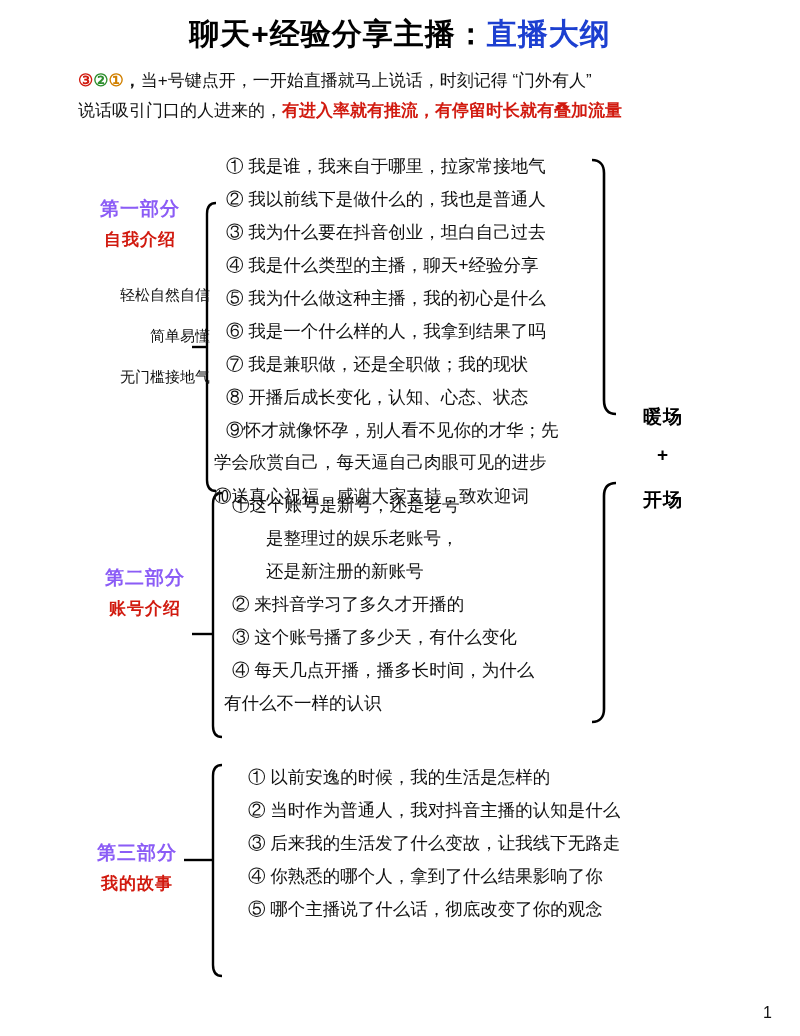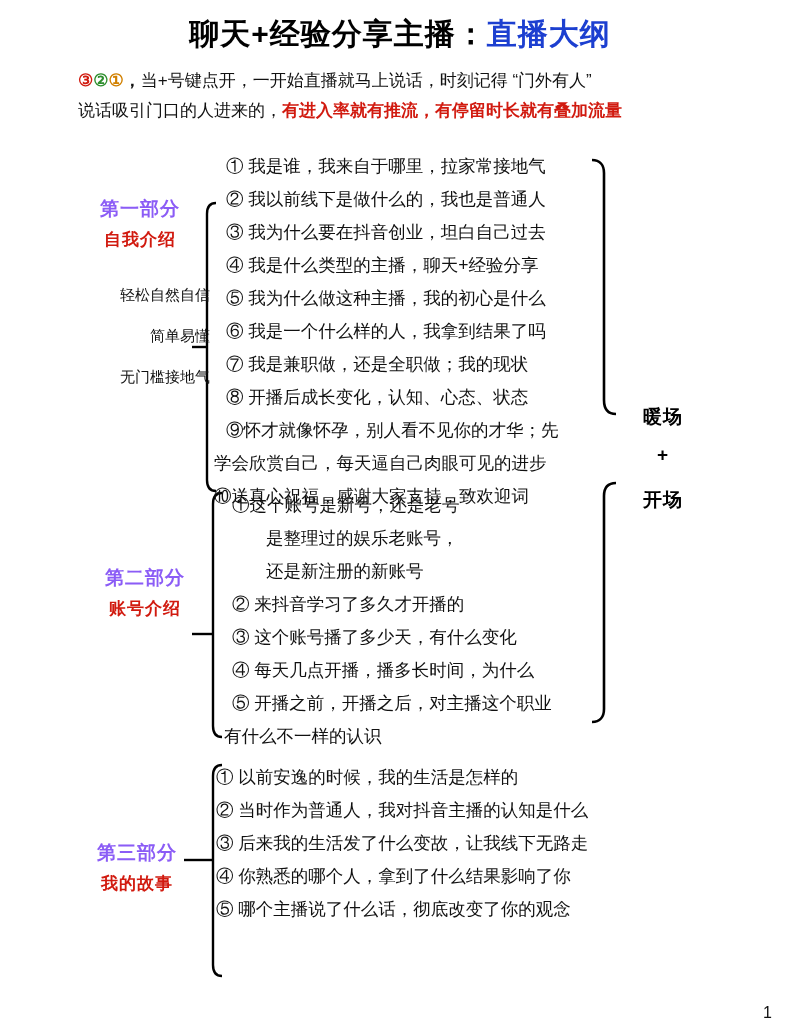--- a/index.html
+++ b/index.html
@@ -164,46 +164,45 @@
   <div class="items" style="left: 226px; top: 150px;">
     <div class="it">① 我是谁，我来自于哪里，拉家常接地气</div>
     <div class="it">② 我以前线下是做什么的，我也是普通人</div>
     <div class="it">③ 我为什么要在抖音创业，坦白自己过去</div>
     <div class="it">④ 我是什么类型的主播，聊天+经验分享</div>
     <div class="it">⑤ 我为什么做这种主播，我的初心是什么</div>
     <div class="it">⑥ 我是一个什么样的人，我拿到结果了吗</div>
     <div class="it">⑦ 我是兼职做，还是全职做；我的现状</div>
     <div class="it">⑧ 开播后成长变化，认知、心态、状态</div>
     <div class="it">⑨怀才就像怀孕，别人看不见你的才华；先</div>
-    <div class="it" style="margin-left:-12px;">学会欣赏自己，每天逼自己肉眼可见的进步</div>
+    <div class="it" style="margin-left:-12px;font-family:Liberation Mono, monospace;">学会欣赏自己，每天逼自己肉眼可见的进步</div>
     <div class="it" style="margin-left:-12px;">⑩送真心祝福，感谢大家支持，致欢迎词</div>
   </div>
 
   <div class="sec-label" style="left: 70px; top: 565px; width: 150px;">
     <div class="sec-title">第二部分</div>
     <div class="sec-sub">账号介绍</div>
   </div>
 
   <div class="items" style="left: 232px; top: 489px;">
     <div class="it">①这个账号是新号，还是老号</div>
     <div class="it indent1">是整理过的娱乐老账号，</div>
     <div class="it indent1">还是新注册的新账号</div>
     <div class="it">② 来抖音学习了多久才开播的</div>
     <div class="it">③ 这个账号播了多少天，有什么变化</div>
     <div class="it">④ 每天几点开播，播多长时间，为什么</div>
-    <div class="it">⑤ 开播之前，开播之后，对主播这个职业</div>
     <div class="it" style="margin-left:-8px;">有什么不一样的认识</div>
   </div>
 
   <div class="sec-label" style="left: 62px; top: 840px; width: 150px;">
     <div class="sec-title">第三部分</div>
     <div class="sec-sub">我的故事</div>
   </div>
 
-  <div class="items" style="left: 216px; top: 761px;">
+  <div class="items" style="left: 248px; top: 761px;">
     <div class="it">① 以前安逸的时候，我的生活是怎样的</div>
     <div class="it">② 当时作为普通人，我对抖音主播的认知是什么</div>
     <div class="it">③ 后来我的生活发了什么变故，让我线下无路走</div>
     <div class="it">④ 你熟悉的哪个人，拿到了什么结果影响了你</div>
     <div class="it">⑤ 哪个主播说了什么话，彻底改变了你的观念</div>
   </div>
 
   <div class="right-label" style="left: 620px; top: 404px; width: 86px;">暖场</div>
   <div class="right-label" style="left: 620px; top: 444px; width: 86px;">+</div>
   <div class="right-label" style="left: 620px; top: 487px; width: 86px;">开场</div>

